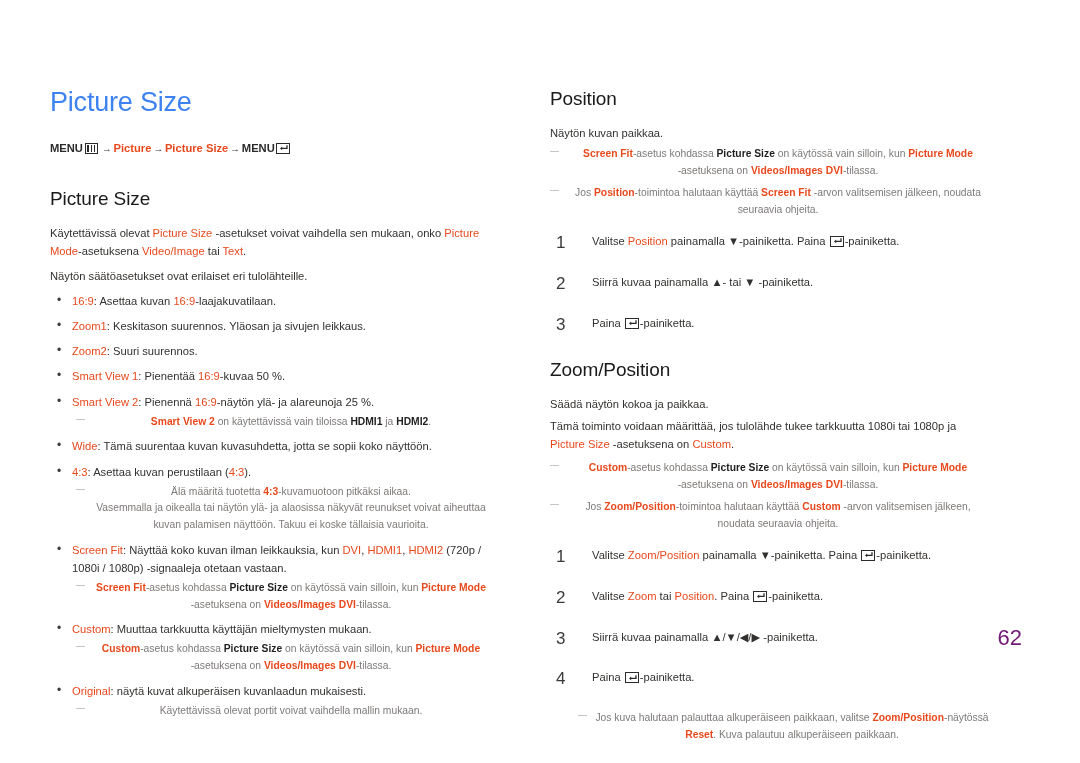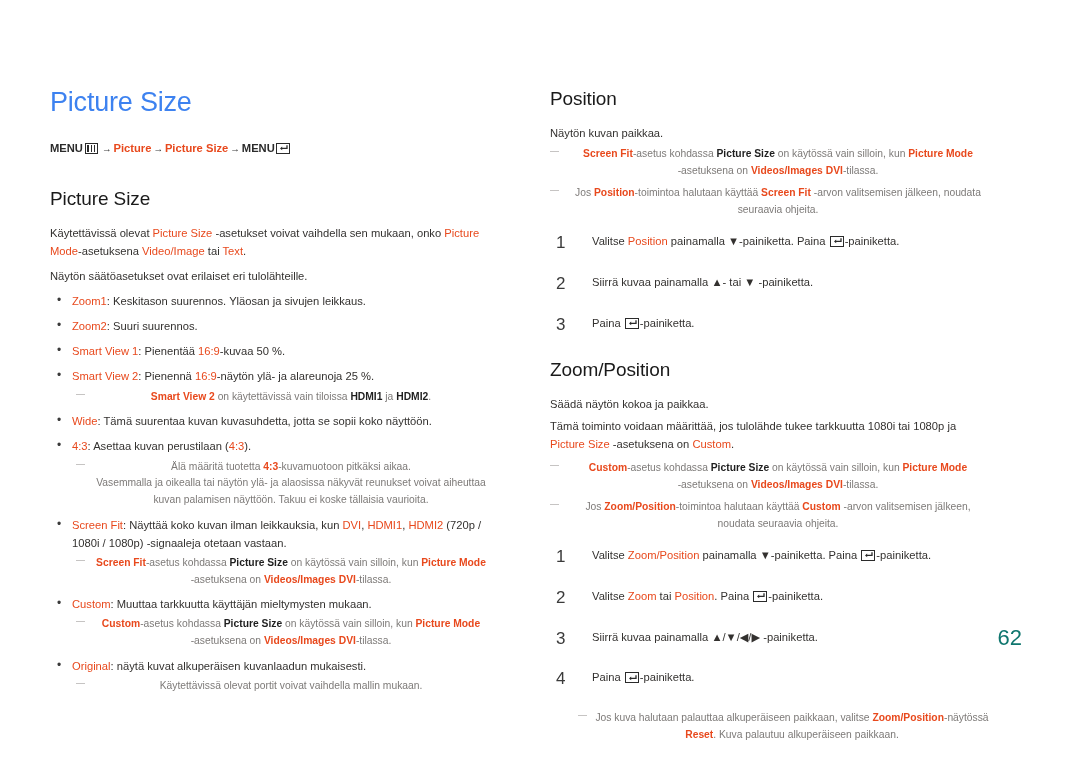--- a/index.html
+++ b/index.html
@@ -153,21 +153,21 @@
   .ico-enter svg { position: absolute; left: 1px; top: 0.5px; }
 
   .arrow { font-size: 9.5px; letter-spacing: 0; color: #2b2b2b; }
 
   
   .pageno {
     position: absolute;
     right: 58px;
     bottom: 28px;
     font-size: 22px;
-    color: #0f766e;
+    color: #701a75;
     font-weight: 300;
     margin-top: 24px;
   }
 </style>
 </head>
 <body>
 
 <div class="page">
 
   <div class="col col-left">
@@ -183,20 +183,21 @@
 
 
     <h2 class="h2 spaced">Picture Size</h2>
 
     <p class="para"><span>Käytettävissä olevat </span><span class="red">Picture Size</span><span> -asetukset voivat vaihdella sen mukaan, onko </span><span class="red">Picture Mode</span><span>-asetuksena </span><span class="red">Video/Image</span><span> tai </span><span class="red">Text</span><span>.</span></p>
 
     <p class="para">Näytön säätöasetukset ovat erilaiset eri tulolähteille.</p>
 
     <ul class="bullets">
 
+      <li class="bullet"><span class="red">16:9</span><span>: Asettaa kuvan </span><span class="red">16:9</span><span>-laajakuvatilaan.</span></li>
 
       <li class="bullet"><span class="red">Zoom1</span><span>: Keskitason suurennos. Yläosan ja sivujen leikkaus.</span></li>
 
       <li class="bullet"><span class="red">Zoom2</span><span>: Suuri suurennos.</span></li>
 
       <li class="bullet"><span class="red">Smart View 1</span><span>: Pienentää </span><span class="red">16:9</span><span>-kuvaa 50 %.</span>
       </li>
 
       <li class="bullet"><span class="red">Smart View 2</span><span>: Pienennä </span><span class="red">16:9</span><span>-näytön ylä- ja alareunoja 25 %.</span>
         <div class="note"><span class="red-b">Smart View 2</span><span> on käytettävissä vain tiloissa </span><span class="dark-b">HDMI1</span><span> ja </span><span class="dark-b">HDMI2</span><span>.</span></div>

